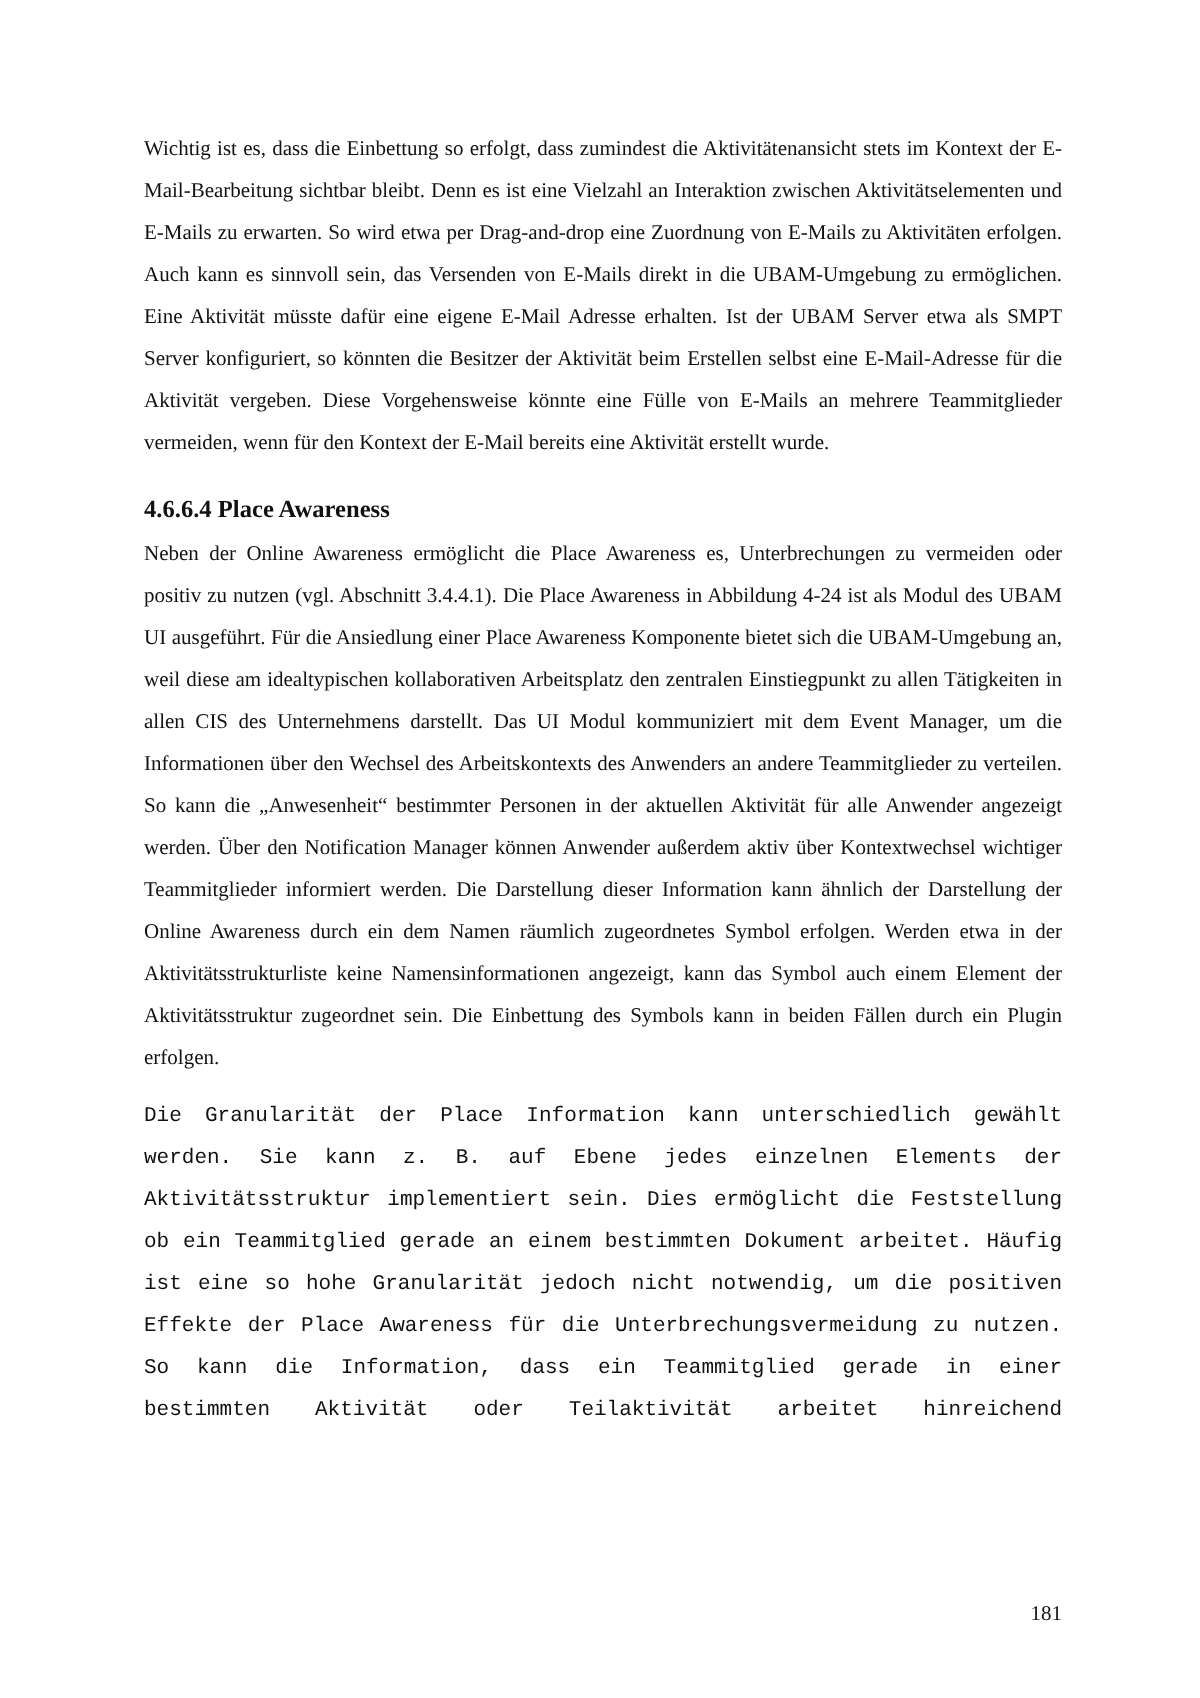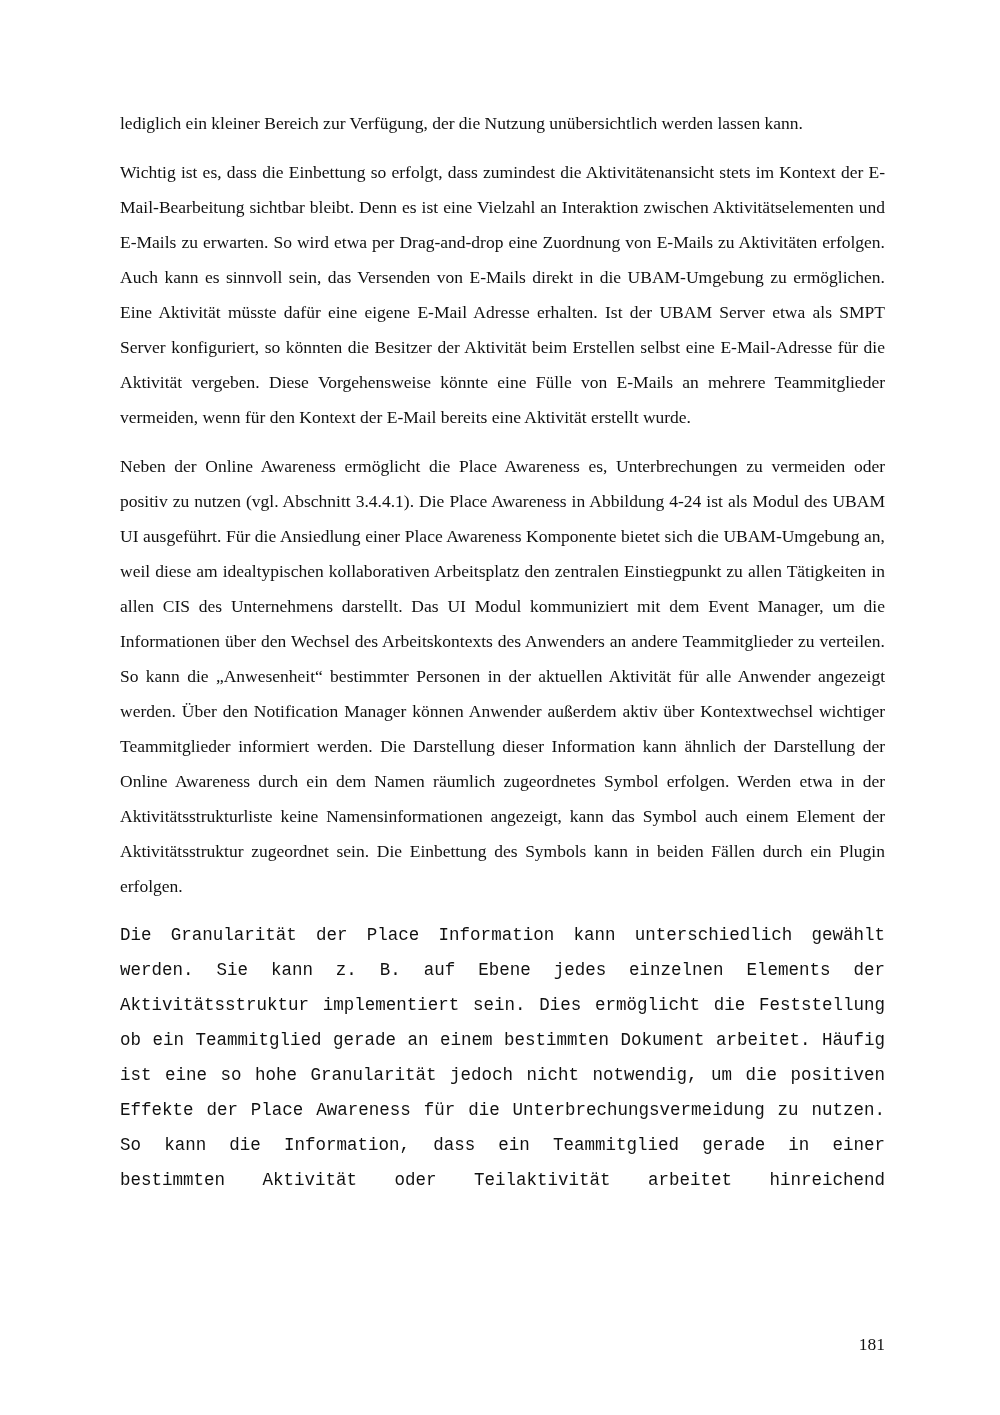--- a/index.html
+++ b/index.html
@@ -44,19 +44,19 @@
       bottom: 60px;
       font-size: 17.5px;
       color: #111111;
     }
   </style>
 </head>
 <body>
 
 <div class="page">
   <main class="body-text">
-    <p>lediglich ein kleiner Bereich zur Verfügung, der die Nutzung unübersichtlich werden lassen kann.</p>
     <p>Wichtig ist es, dass die Einbettung so erfolgt, dass zumindest die Aktivitätenansicht stets im Kontext der E-Mail-Bearbeitung sichtbar bleibt. Denn es ist eine Vielzahl an Interaktion zwischen Aktivitätselementen und E-Mails zu erwarten. So wird etwa per Drag-and-drop eine Zuordnung von E-Mails zu Aktivitäten erfolgen. Auch kann es sinnvoll sein, das Versenden von E-Mails direkt in die UBAM-Umgebung zu ermöglichen. Eine Aktivität müsste dafür eine eigene E-Mail Adresse erhalten. Ist der UBAM Server etwa als SMPT Server konfiguriert, so könnten die Besitzer der Aktivität beim Erstellen selbst eine E-Mail-Adresse für die Aktivität vergeben. Diese Vorgehensweise könnte eine Fülle von E-Mails an mehrere Teammitglieder vermeiden, wenn für den Kontext der E-Mail bereits eine Aktivität erstellt wurde.</p>
+    <h3 class="section-heading">4.6.6.4 Place Awareness</h3>
     <p>Neben der Online Awareness ermöglicht die Place Awareness es, Unterbrechungen zu vermeiden oder positiv zu nutzen (vgl. Abschnitt 3.4.4.1). Die Place Awareness in Abbildung 4-24 ist als Modul des UBAM UI ausgeführt. Für die Ansiedlung einer Place Awareness Komponente bietet sich die UBAM-Umgebung an, weil diese am idealtypischen kollaborativen Arbeitsplatz den zentralen Einstiegpunkt zu allen Tätigkeiten in allen CIS des Unternehmens darstellt. Das UI Modul kommuniziert mit dem Event Manager, um die Informationen über den Wechsel des Arbeitskontexts des Anwenders an andere Teammitglieder zu verteilen. So kann die „Anwesenheit“ bestimmter Personen in der aktuellen Aktivität für alle Anwender angezeigt werden. Über den Notification Manager können Anwender außerdem aktiv über Kontextwechsel wichtiger Teammitglieder informiert werden. Die Darstellung dieser Information kann ähnlich der Darstellung der Online Awareness durch ein dem Namen räumlich zugeordnetes Symbol erfolgen. Werden etwa in der Aktivitätsstrukturliste keine Namensinformationen angezeigt, kann das Symbol auch einem Element der Aktivitätsstruktur zugeordnet sein. Die Einbettung des Symbols kann in beiden Fällen durch ein Plugin erfolgen.</p>
     <p class="continued">Die Granularität der Place Information kann unterschiedlich gewählt werden. Sie kann z. B. auf Ebene jedes einzelnen Elements der Aktivitätsstruktur implementiert sein. Dies ermöglicht die Feststellung ob ein Teammitglied gerade an einem bestimmten Dokument arbeitet. Häufig ist eine so hohe Granularität jedoch nicht notwendig, um die positiven Effekte der Place Awareness für die Unterbrechungsvermeidung zu nutzen. So kann die Information, dass ein Teammitglied gerade in einer bestimmten Aktivität oder Teilaktivität arbeitet hinreichend</p>
   </main>
   <div class="page-number">181</div>
 </div>
 
 </body></html>

